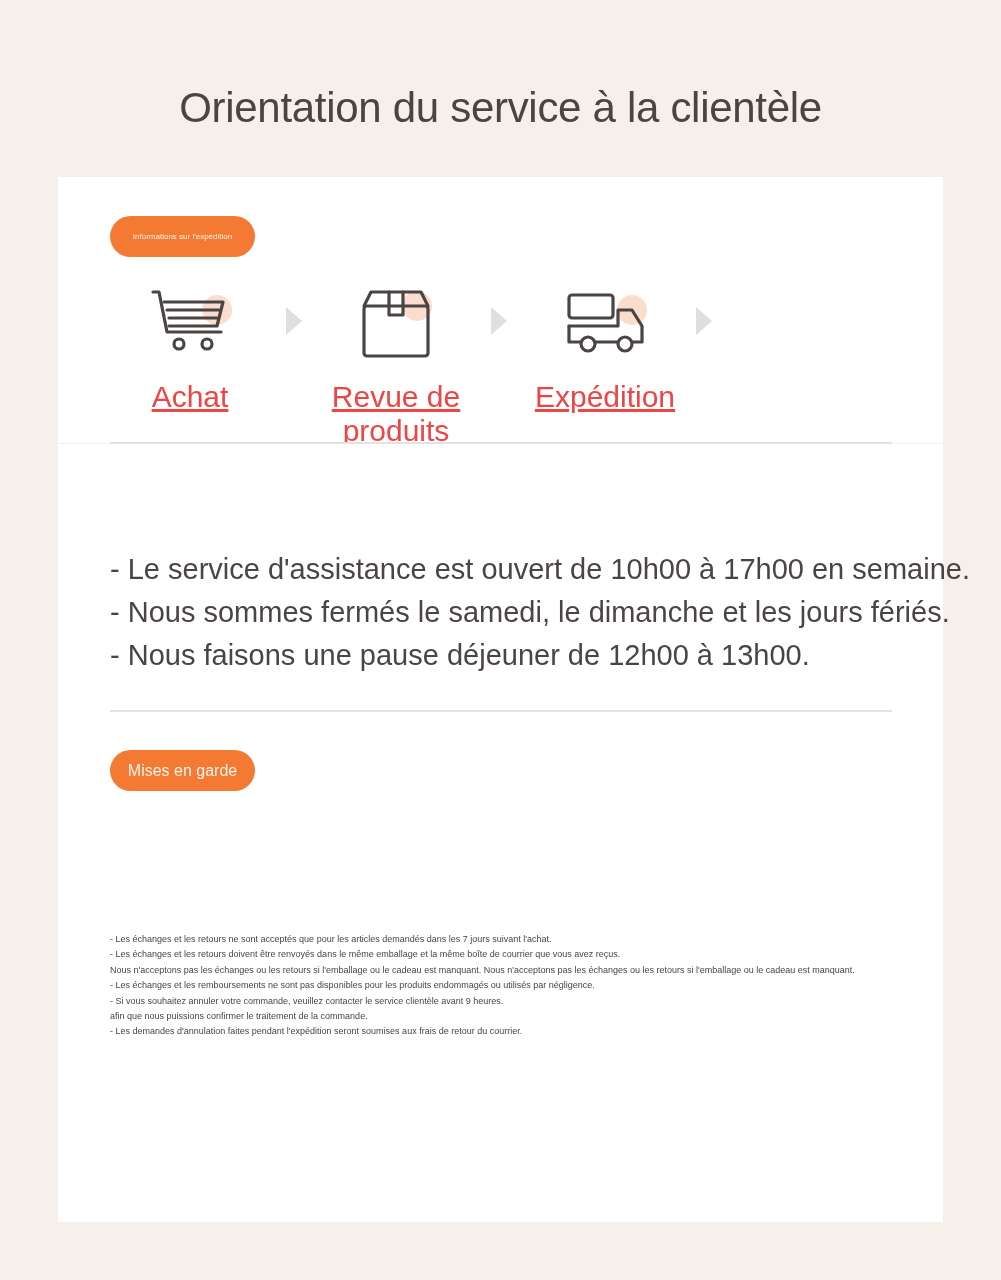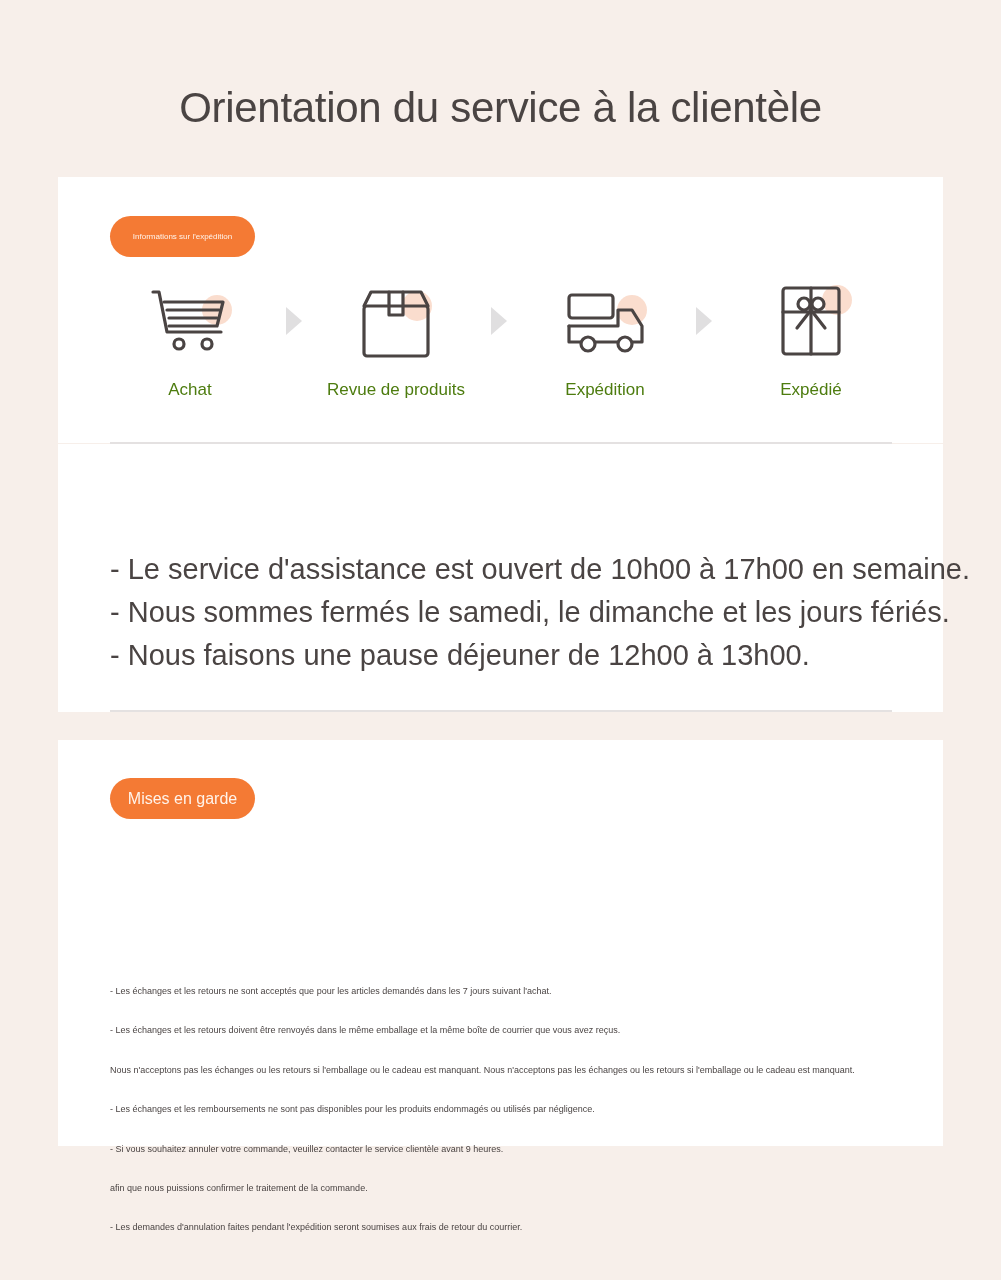--- a/index.html
+++ b/index.html
@@ -27,21 +27,21 @@
 
     .card {
       position: absolute;
       left: 58px;
       width: 885px;
       background: #ffffff;
       border-radius: 0;
     }
     .card-1 { top: 177px; height: 266px; }
     .card-2 { top: 444px; height: 268px; }
-    .card-3 { top: 740px; height: 406px; padding-left: 39px; }
+    .card-3 { top: 712px; height: 510px; padding-left: 39px; }
 
     .divider {
       position: absolute;
       left: 110px;
       width: 782px;
       height: 2px;
       background: #e4e1e1;
     }
     .divider-1 { top: 442px; }
     .divider-2 { top: 710px; }
@@ -89,22 +89,23 @@
       border-radius: 50%;
       background: #f9d7c6;
       opacity: 0.85;
     }
     .step-icon-wrap svg {
       position: absolute;
       left: 0; top: 0;
     }
     .step-label {
       margin-top: 18px;
-      font-size: 17px;
-      color: #4d7c0f;
+      font-size: 30px;
+      color: #ef4444;
+      text-decoration: underline;
     }
     .arrow {
       position: absolute;
       top: 25px;
       width: 0; height: 0;
       border-top: 14px solid transparent;
       border-bottom: 14px solid transparent;
       border-left: 16px solid #e0dfe0;
     }
 
@@ -127,21 +128,20 @@
       position: absolute;
       top: 220px;
       left: 52px;
       list-style: none;
     }
     .warn-list li {
       font-size: 9px;
       line-height: 15.4px;
       color: #4a4443;
       white-space: nowrap;
-      margin-top: 24px;
     }
   </style>
 </head>
 <body>
 
 <div class="page">
 
   <h1 class="page-title">Orientation du service à la clientèle</h1>
 
   <section class="card card-1">
@@ -196,37 +196,20 @@
               <circle cx="28" cy="62" r="7"></circle>
               <circle cx="65" cy="62" r="7"></circle>
             </g>
           </svg>
         </div>
         <div class="step-label">Expédition</div>
       </div>
 
       <div class="arrow" style="left:638px;"></div>
 
-      <div class="step" style="left:643px;">
-        <div class="step-icon-wrap">
-          <div class="dot" style="left:56px; top:3px;"></div>
-          <svg width="90" height="80" viewBox="0 0 90 80">
-            <g fill="none" stroke="#4a4443" stroke-width="3.2" stroke-linecap="round" stroke-linejoin="round">
-              <rect x="17" y="6" width="56" height="66" rx="3"></rect>
-              <path d="M45 6 V72"></path>
-              <path d="M17 30 H73"></path>
-              <circle cx="38" cy="22" r="6"></circle>
-              <circle cx="52" cy="22" r="6"></circle>
-              <path d="M45 28 L31 46"></path>
-              <path d="M45 28 L59 46"></path>
-            </g>
-          </svg>
-        </div>
-        <div class="step-label">Expédié</div>
-      </div>
 
     </div>
   </section>
 
   <div class="divider divider-1"></div>
 
   <section class="card card-2">
     <ul class="help-list">
       <li>- Le service d'assistance est ouvert de 10h00 à 17h00 en semaine.</li>
       <li>- Nous sommes fermés le samedi, le dimanche et les jours fériés.</li>

